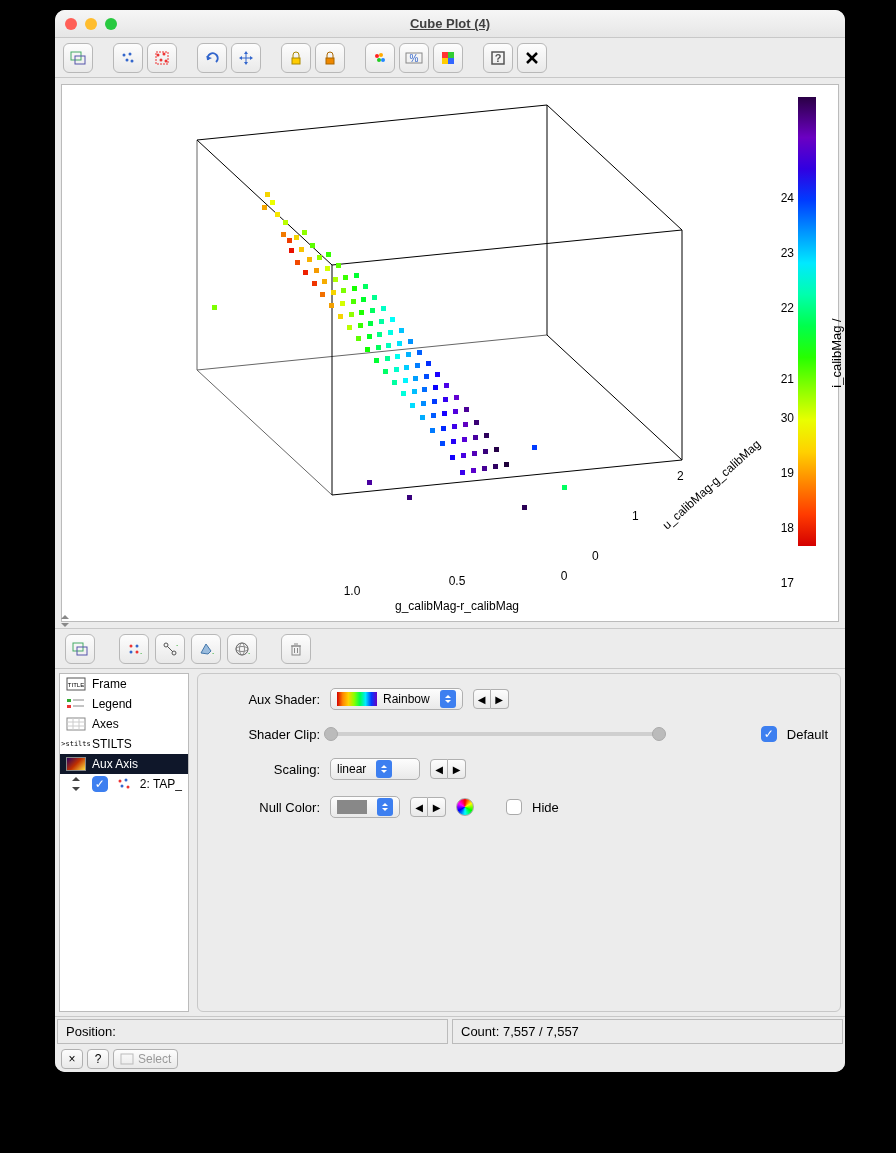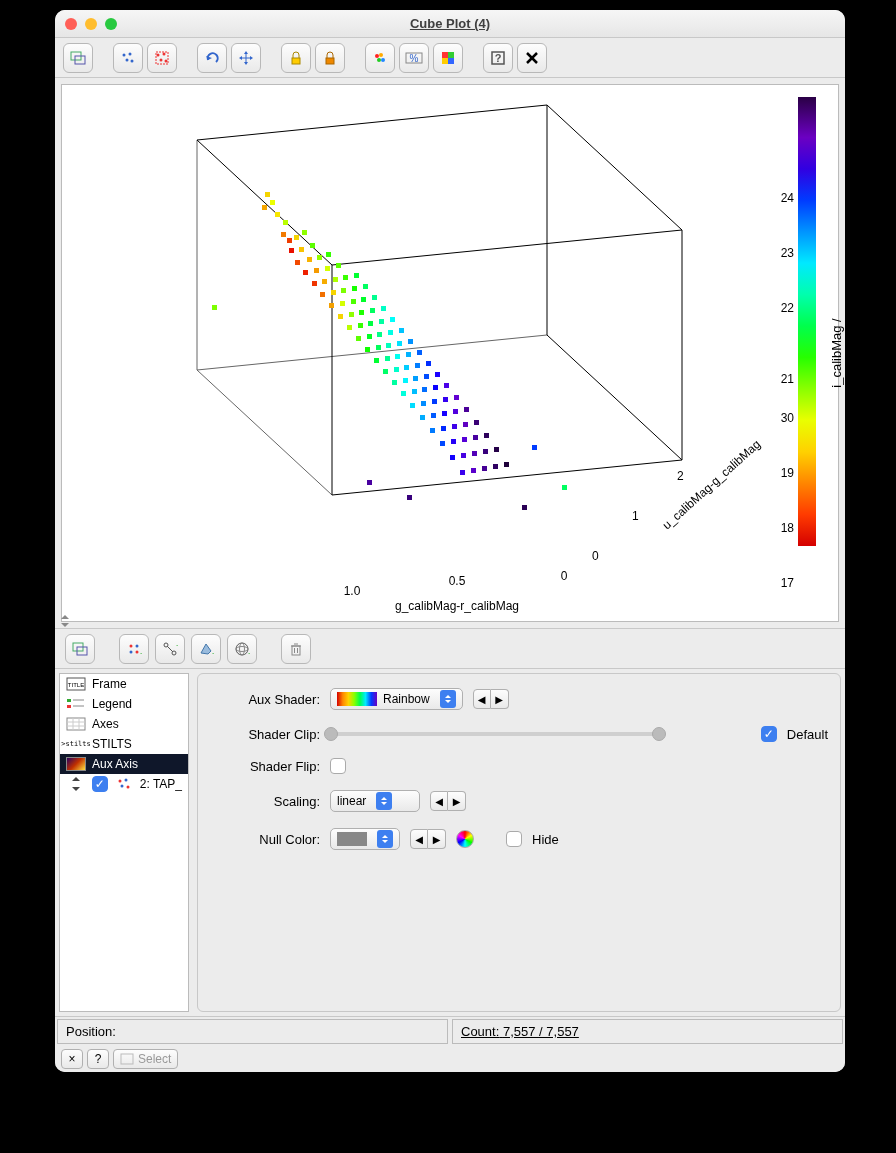--- a/index.html
+++ b/index.html
@@ -174,21 +174,21 @@
   .chk.checked { background:#3d7ff0; border-color:#3d7ff0; }
   .radio { width:14px; height:14px; border:1px solid #aaa; border-radius:50%; display:inline-flex; align-items:center; justify-content:center; background:#fff; }
   .radio.checked::after { content:""; width:6px; height:6px; border-radius:50%; background:#3d7ff0; }
   .sliderbar { flex:0 0 auto; height:4px; background:#cfcfcf; border-radius:2px; position:relative; }
   .sliderbar .knob { position:absolute; top:-5px; width:14px; height:14px; background:#fff; border:1px solid #aaa; border-radius:50%; }
   .status {
     display:flex; border-top:1px solid #c8c8c8; background:#ececec; font-size:13px;
   }
   .status-cell { padding: 4px 8px; border:1px solid #bbb; margin:2px; }
   .status-cell.pos { flex: 1; }
-  .status-cell.count { flex: 1; text-decoration: underline; }
+  .status-cell.count { flex: 1; }
   .bottombar { height: 26px; display:flex; align-items:center; gap:4px; padding:0 6px; background:#ececec; }
   .btn-sm { height:20px; min-width:22px; padding:0 6px; border:1px solid #b0b0b0; background:linear-gradient(#fdfdfd,#e9e9e9); border-radius:4px; font-size:12px; display:inline-flex; align-items:center; justify-content:center; }
   .grad-rainbow {
     width: 40px; height: 14px; background: linear-gradient(to right,#d40000,#ff8600,#ffd100,#8aff00,#00ff4c,#00e9ff,#003bff,#6b00c2);
   }
   .color-wheel {
     width:18px; height:18px; border-radius:50%;
     background: conic-gradient(#f00,#ff0,#0f0,#0ff,#00f,#f0f,#f00);
     border:1px solid #aaa;
   }
@@ -599,24 +599,20 @@
           <span class="form-label">Shader Clip:</span>
           <div class="sliderbar" style="width:330px">
             <div class="knob" style="left:-6px; background:#bbb"></div>
             <div class="knob" style="right:-6px; background:#bbb"></div>
           </div>
           <div style="flex:1"></div>
           <span class="chk checked">✓</span>
           <span>Default</span>
         </div>
 
-        <div class="form-row">
-          <span class="form-label">Shader Flip:</span>
-          <span class="chk"></span>
-        </div>
 
 
         <div class="form-row">
           <span class="form-label">Scaling:</span>
           <div class="select" style="min-width:90px">
             <span>linear</span>
             <span class="arrow-box"></span>
           </div>
           <div class="spinner">
             <div class="spin-btn">◀</div>

